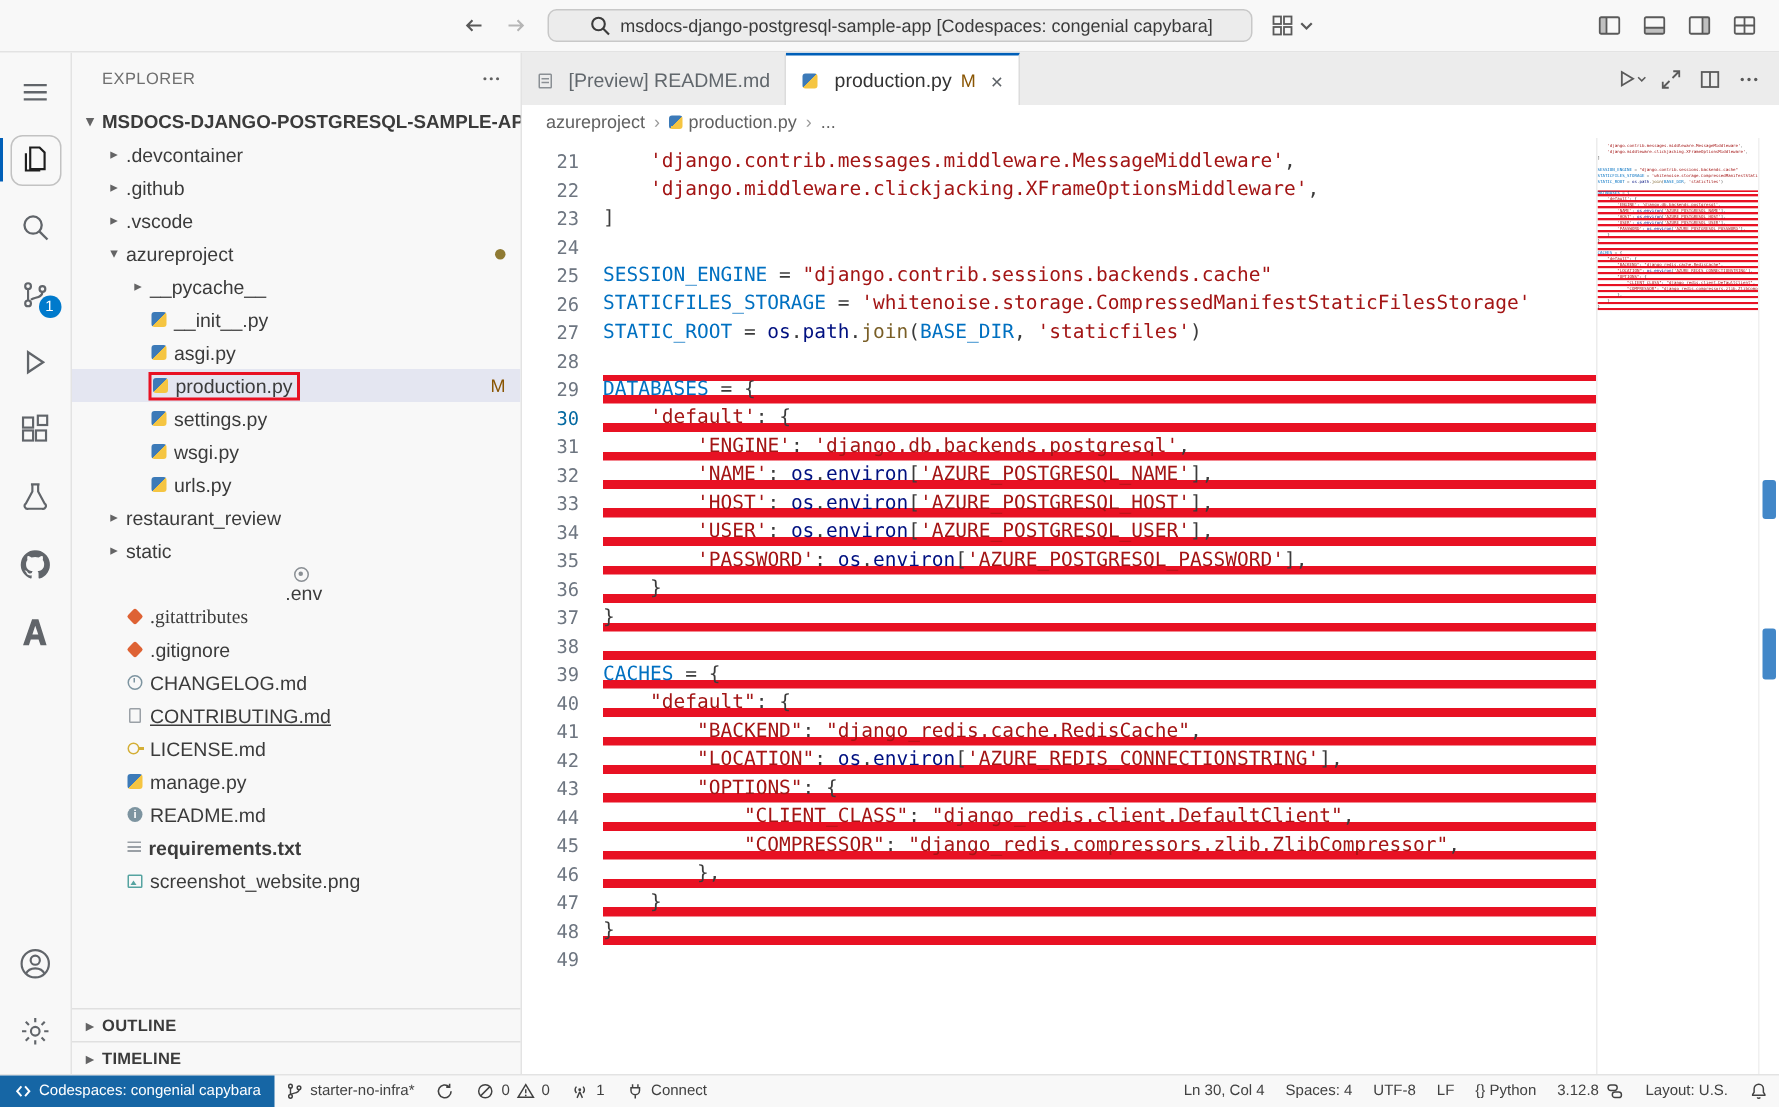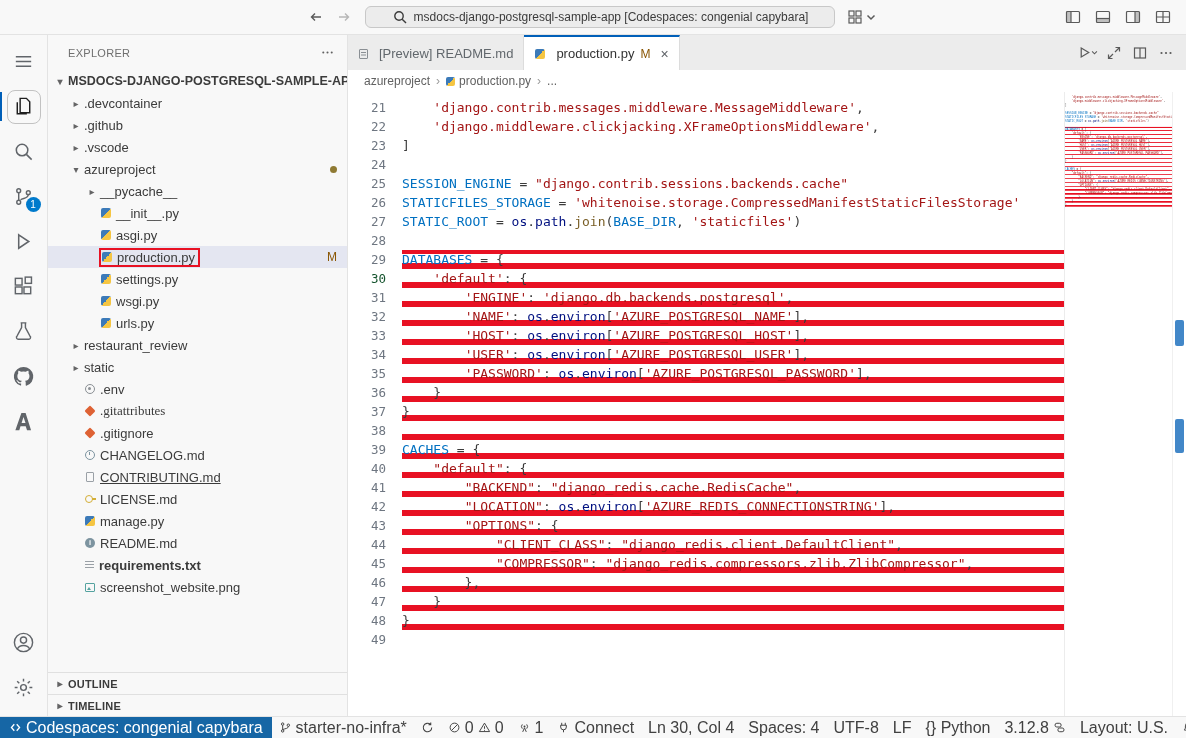--- a/index.html
+++ b/index.html
@@ -93,34 +93,34 @@
 
   .breadcrumbs{height:22px;flex:none;display:flex;align-items:center;padding-left:16px;font-size:12px;color:#616161;gap:6px;background:#fff}
   .crumb{display:flex;align-items:center;gap:4px;cursor:pointer}
   .crumb .fi-python{width:9px;height:9px;margin:0}
   .crumb-sep{color:#9a9a9a}
 
   .editor-body{flex:1;display:flex;min-height:0;position:relative}
   .code-pane{flex:1;min-width:0;overflow:hidden;padding-top:6px}
   .code-line{display:flex;height:19px;line-height:19px;font-family:"DejaVu Sans Mono","Liberation Mono",monospace;font-size:13px;white-space:pre}
   .ln{width:54px;flex:none;text-align:right;padding-right:16px;color:#6e7681;font-size:12.5px}
-  .ln.cur{color:#14532d}
+  .ln.cur{color:#0369a1}
   .lc{flex:1;min-width:0}
   .rz .lc{background:linear-gradient(to bottom,rgba(0,0,0,0) 0 13px,var(--red) 13px 19px)}
   .rz-first .lc{background:linear-gradient(to bottom,var(--red) 0 4px,rgba(0,0,0,0) 4px 13px,var(--red) 13px 19px)}
   .tk-pl{color:#3b3b3b}.tk-str{color:#a31515}.tk-var{color:#0070c1}.tk-obj{color:#001080}.tk-fn{color:#795e26}
 
   .minimap{width:108px;flex:none;border-left:1px solid #ececec;overflow:hidden;background:#fff;padding-top:3px}
   .mm-scale{transform:scale(0.21);transform-origin:0 0;width:640px}
 
   .overview{width:14px;flex:none;background:#fff;border-left:1px solid #f0f0f0;position:relative}
   .ov-mark{position:absolute;left:2px;right:2px;background:var(--mark);border-radius:2px}
 
   
-  .statusbar{height:22px;flex:none;background:#f8f8f8;border-top:1px solid #e3e3e3;display:flex;align-items:stretch;font-size:16px;color:#414141}
+  .statusbar{height:22px;flex:none;background:#f8f8f8;border-top:1px solid #e3e3e3;display:flex;align-items:stretch;font-size:10px;color:#414141}
   .sb-left,.sb-right{display:flex;align-items:stretch}
   .sb-right{margin-left:auto}
   .sb-item{display:flex;align-items:center;gap:4px;padding:0 7px;cursor:pointer;white-space:nowrap}
   .sb-item.remote{background:var(--remote-bg);color:#fff;padding:0 9px}
 </style>
 </head>
 <body>
 
 <div class="window">
 
@@ -374,21 +374,21 @@
             <span>urls.py</span>
           </div>
           <div class="tree-row" style="padding-left: 20px;">
             <span class="chev">▸</span>
             <span>restaurant_review</span>
           </div>
           <div class="tree-row" style="padding-left: 20px;">
             <span class="chev">▸</span>
             <span>static</span>
           </div>
-          <div class="tree-row" style="padding-left: 20px;">
+          <div class="tree-row" style="padding-left: 20px; flex-direction: column;">
             <span class="chev"></span>
             <span class="fi fi-gear"></span>
             <span>.env</span>
           </div>
           <div class="tree-row" style="padding-left: 20px; font-family: Liberation Serif, serif;">
             <span class="chev"></span>
             <span class="fi fi-git"></span>
             <span>.gitattributes</span>
           </div>
           <div class="tree-row" style="padding-left: 20px;">

